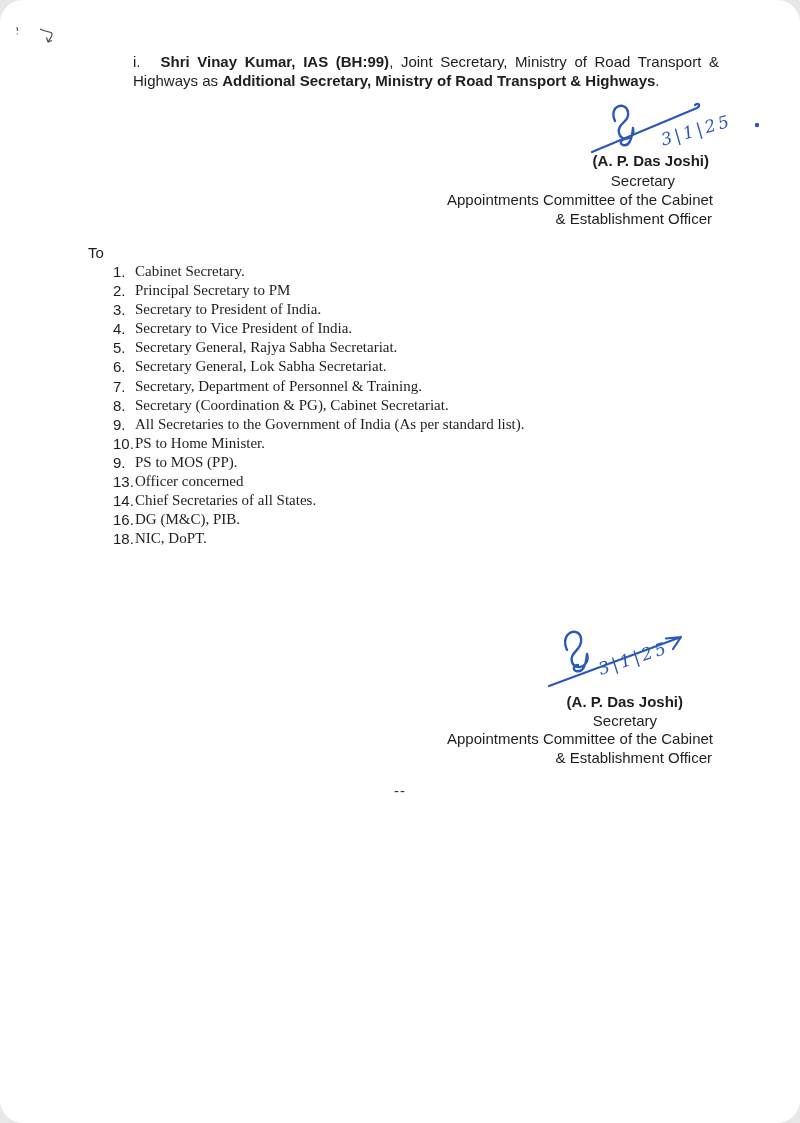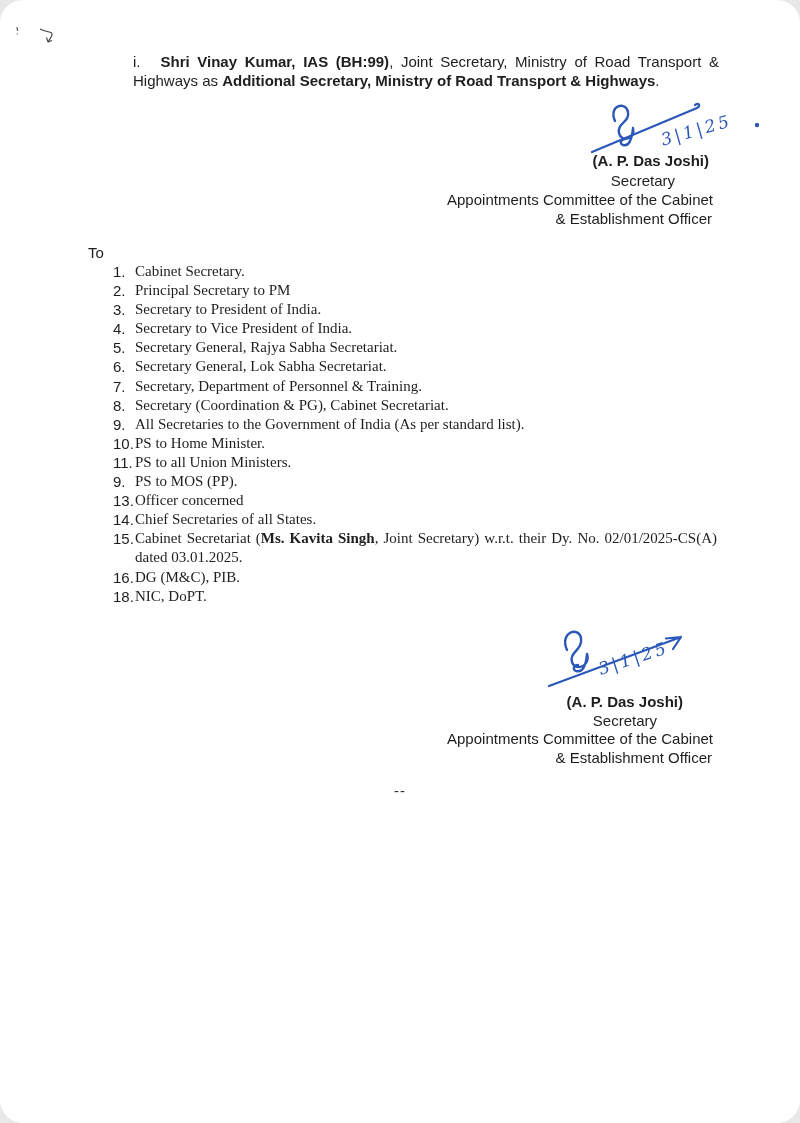--- a/index.html
+++ b/index.html
@@ -105,38 +105,30 @@
       </div>
       <div class="to-item">
         <span class="num">9.</span>
         <span class="txt"><span>All Secretaries to the Government of India (As per standard list).</span></span>
       </div>
       <div class="to-item">
         <span class="num">10.</span>
         <span class="txt"><span>PS to Home Minister.</span></span>
       </div>
       <div class="to-item">
-        <span class="num">11.</span>
-        <span class="txt"><span>PS to all Union Ministers.</span></span>
-      </div>
-      <div class="to-item">
         <span class="num">9.</span>
         <span class="txt"><span>PS to MOS (PP).</span></span>
       </div>
       <div class="to-item">
         <span class="num">13.</span>
         <span class="txt"><span>Officer concerned</span></span>
       </div>
       <div class="to-item">
         <span class="num">14.</span>
         <span class="txt"><span>Chief Secretaries of all States.</span></span>
-      </div>
-      <div class="to-item">
-        <span class="num">15.</span>
-        <span class="txt"><span>Cabinet Secretariat (</span><span class="b">Ms. Kavita Singh</span><span>, Joint Secretary) w.r.t. their Dy. No. 02/01/2025-CS(A) dated 03.01.2025.</span></span>
       </div>
       <div class="to-item">
         <span class="num">16.</span>
         <span class="txt"><span>DG (M&amp;C), PIB.</span></span>
       </div>
       <div class="to-item">
         <span class="num">18.</span>
         <span class="txt"><span>NIC, DoPT.</span></span>
       </div>
     </div>

